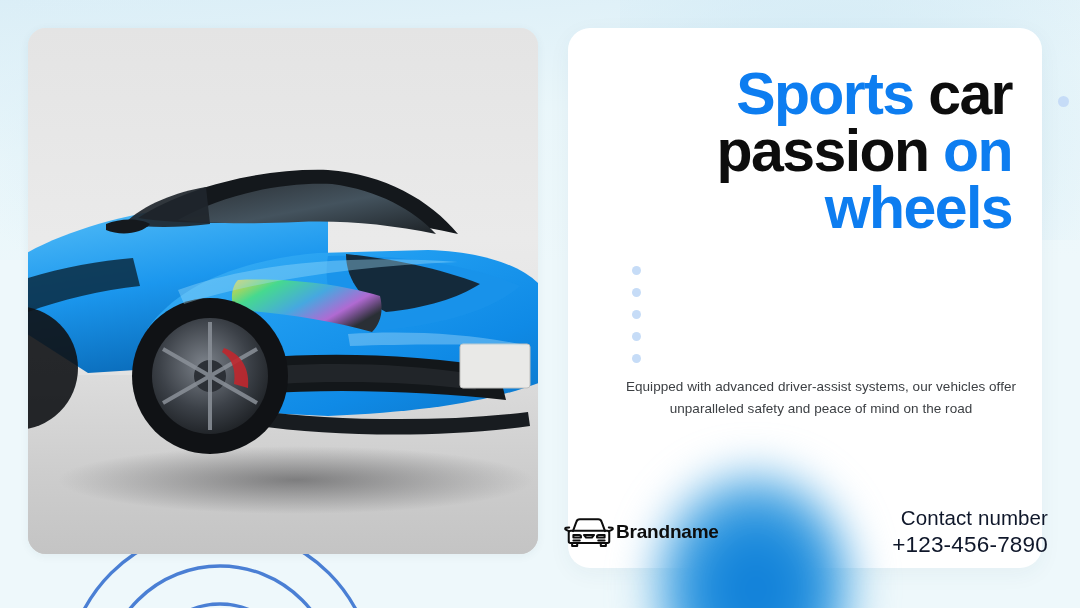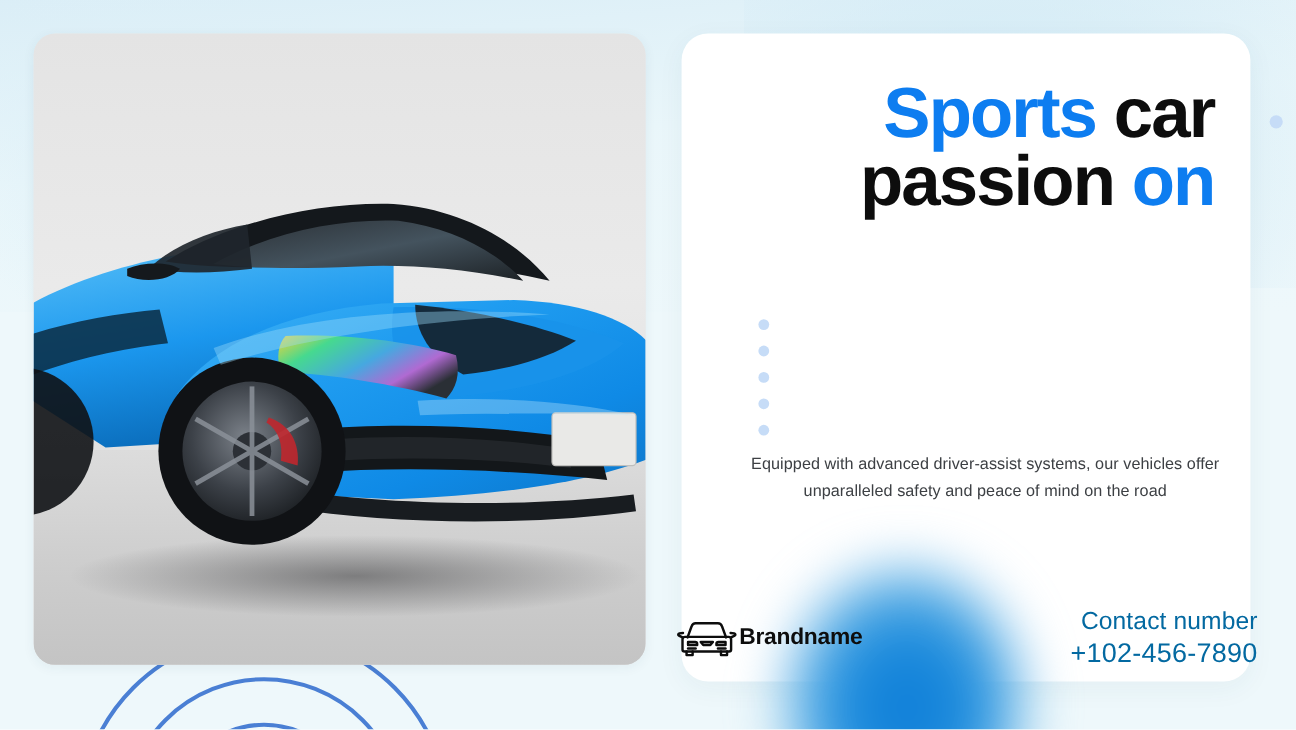--- a/index.html
+++ b/index.html
@@ -134,21 +134,21 @@
   .brand-name{
     font-size:19px;
     font-weight:800;
     color:#0d0d0d;
     letter-spacing:-.2px;
   }
   .contact{
     position:absolute;
     right:32px; top:505px;
     text-align:right;
-    color:#0369a1;
+    color:#0f172a;
   }
   .contact-label{
     font-size:20.5px;
     line-height:1.28;
     font-weight:400;
     letter-spacing:.1px;
   }
   .contact-number{
     font-size:22.5px;
     line-height:1.28;
@@ -278,20 +278,21 @@
         <path d="M320 306 C380 302 450 306 500 318 C446 316 378 316 322 318 Z" fill="#bfe8fd" opacity=".35"></path>
       </svg>
     </div>
   </div>
 
   <div class="card">
 
     <div class="headline">
       <span class="ln"><span class="accent">Sports</span><span> car</span></span>
       <span class="ln"><span>passion</span><span class="accent"> on</span></span>
+      <span class="ln"><span class="accent">wheels</span></span>
     </div>
 
     <div class="dots">
       <span></span>
       <span></span>
       <span></span>
       <span></span>
       <span></span>
     </div>
 
@@ -314,16 +315,16 @@
         <path d="M43 30 L50.5 30"></path>
         <path d="M12 33 L12 36.5 L18 36.5 L18 33"></path>
         <path d="M46 33 L46 36.5 L52 36.5 L52 33"></path>
       </svg>
     </span>
     <span class="brand-name">Brandname</span>
   </div>
 
   <div class="contact">
     <div class="contact-label">Contact number</div>
-    <div class="contact-number">+102-456-7890</div>
+    <div class="contact-number">+123-456-7890</div>
   </div>
 
 </div>
 
 </body></html>

